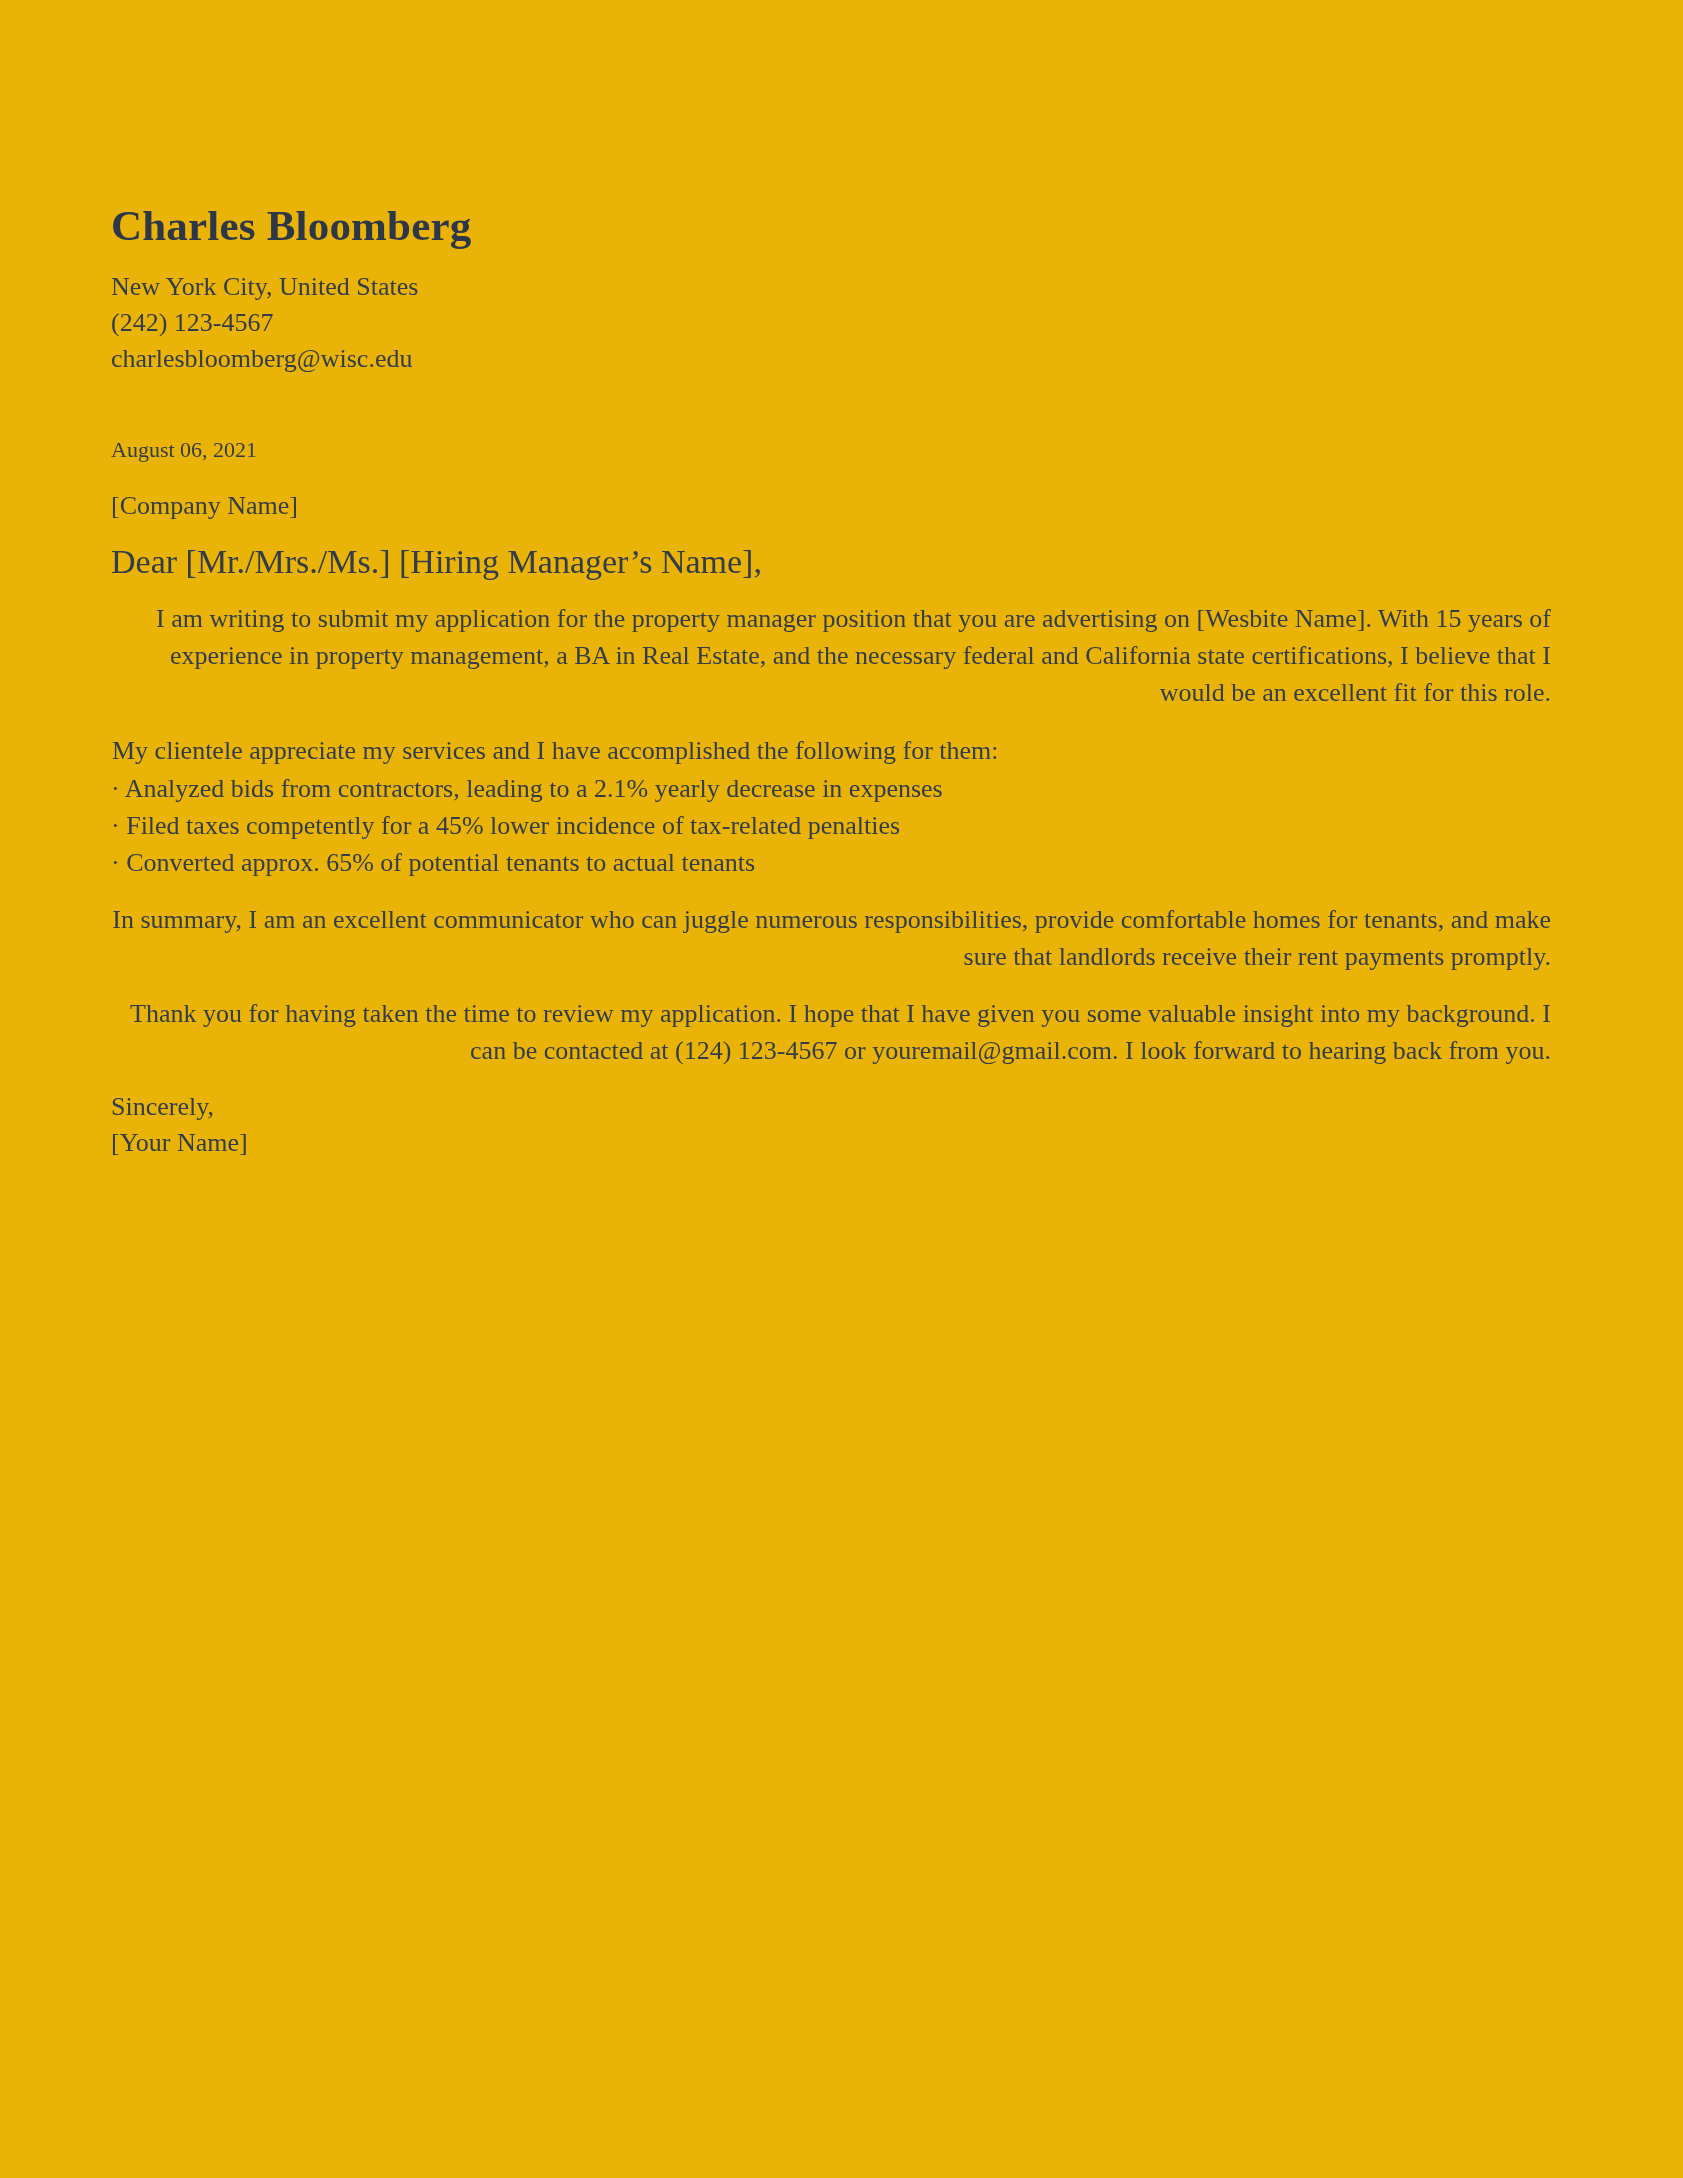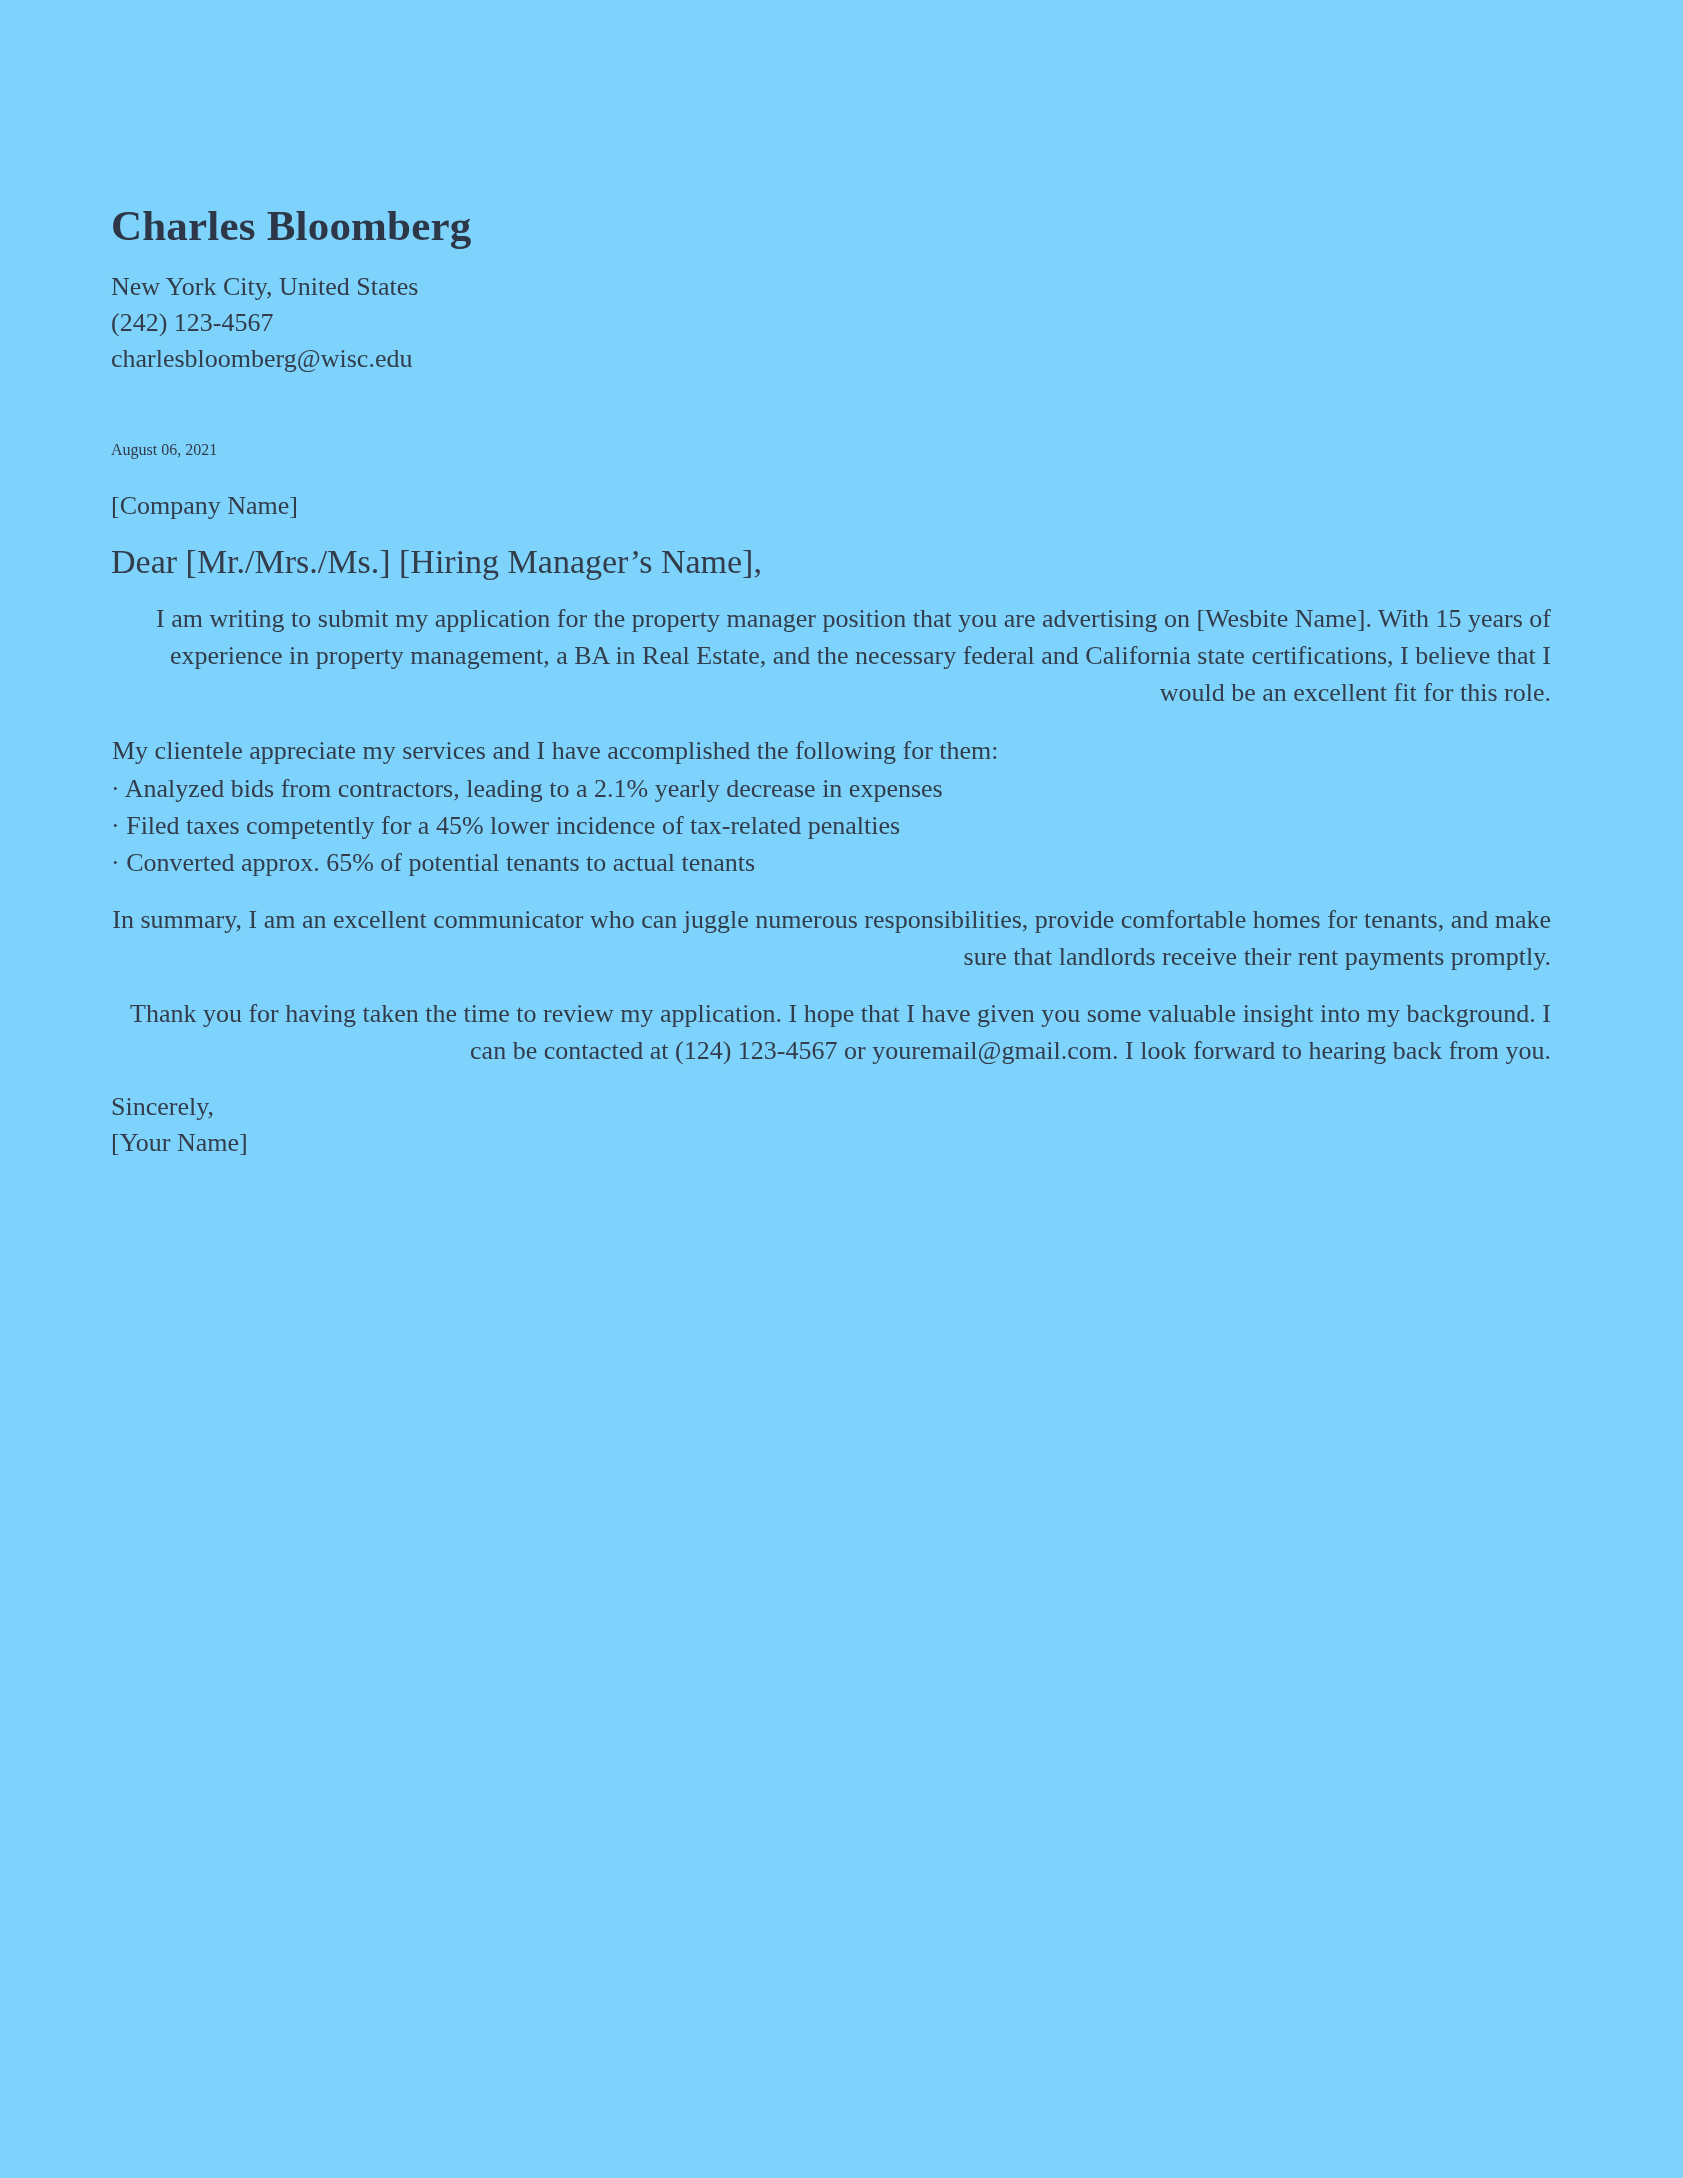--- a/index.html
+++ b/index.html
@@ -5,21 +5,21 @@
   html, body {
     margin: 0;
     padding: 0;
     background: #ffffff;
   }
 
   .page {
     position: relative;
     width: 1683px;
     height: 2178px;
-    background: #7dd3fc;
+    background: #eab308;
     overflow: hidden;
     box-sizing: border-box;
     font-family: "Liberation Serif", "DejaVu Serif", serif;
   }
 
   .letter {
     position: absolute;
     left: 111px;
     top: 0;
     width: 1440px;
@@ -43,21 +43,21 @@
   .contact-line {
     font-size: 26px;
     color: #333c4a;
     line-height: 36px;
     margin: 0;
     white-space: nowrap;
   }
 
   
   .meta-date {
-    font-size: 16px;
+    font-size: 22px;
     color: #333c4a;
     line-height: 36px;
     margin: 0;
     padding-top: 55px;
   }
 
   .meta-company {
     font-size: 26px;
     color: #333c4a;
     line-height: 36px;

